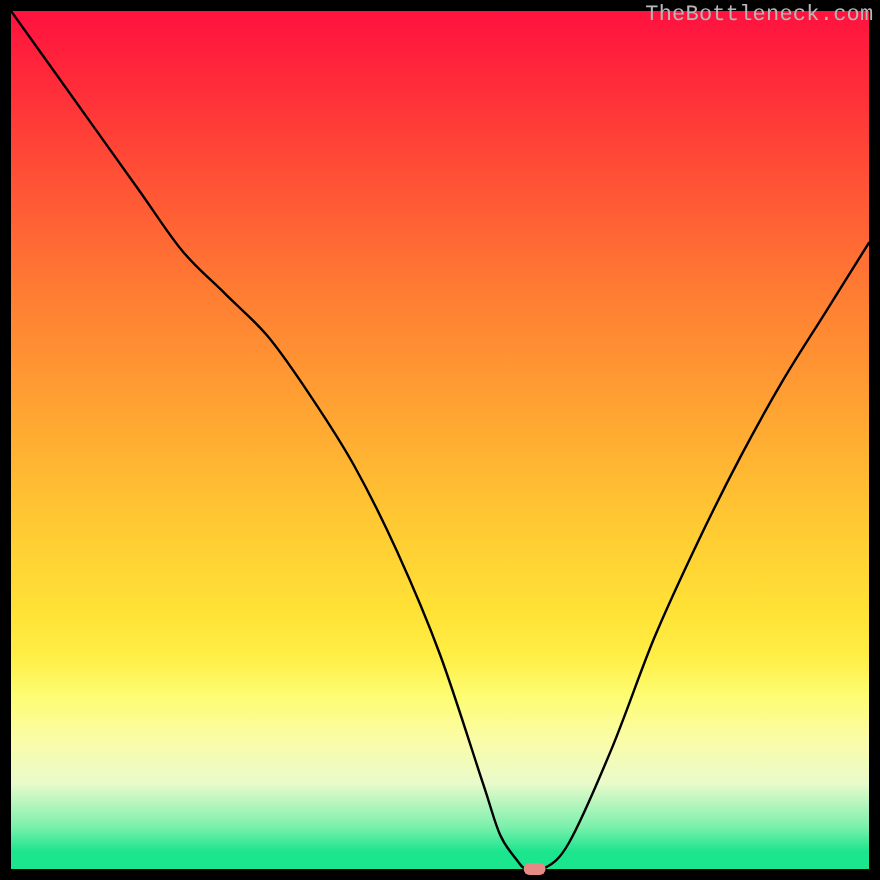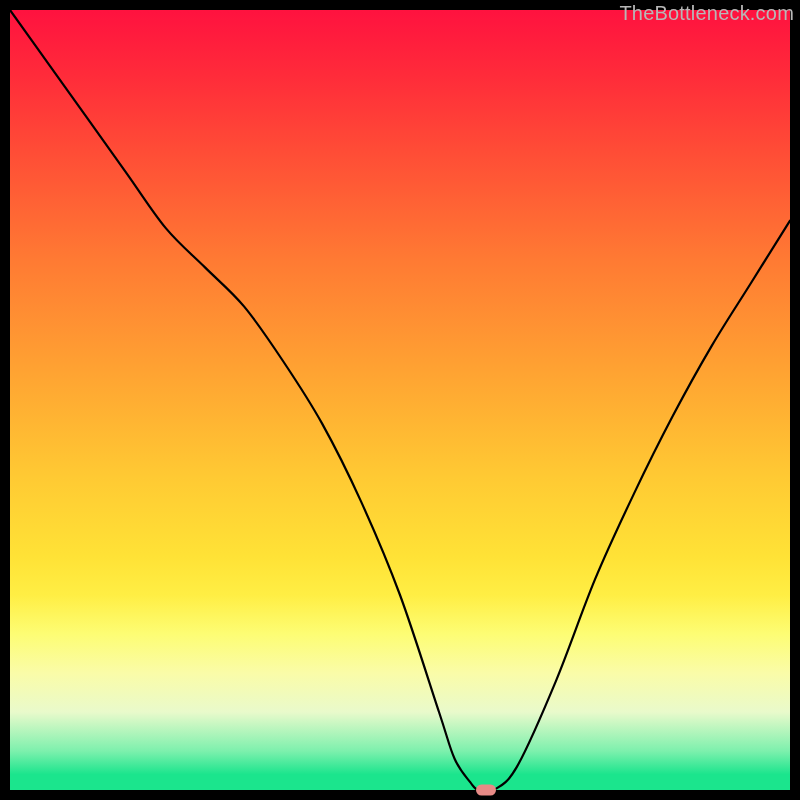--- a/index.html
+++ b/index.html
@@ -9,20 +9,21 @@
     height: 800px;
     background: #000;
     font-family: Arial, Helvetica, sans-serif;
     overflow: hidden;
   }
   .frame {
     position: relative;
     width: 800px;
     height: 800px;
     background: #000;
+    font-family: Liberation Mono, monospace;
   }
   .plot {
     position: absolute;
     left: 10px;
     top: 10px;
     width: 780px;
     height: 780px;
     background: linear-gradient(to bottom,
       #ff123f 0%,
       #ff2a3a 8%,

